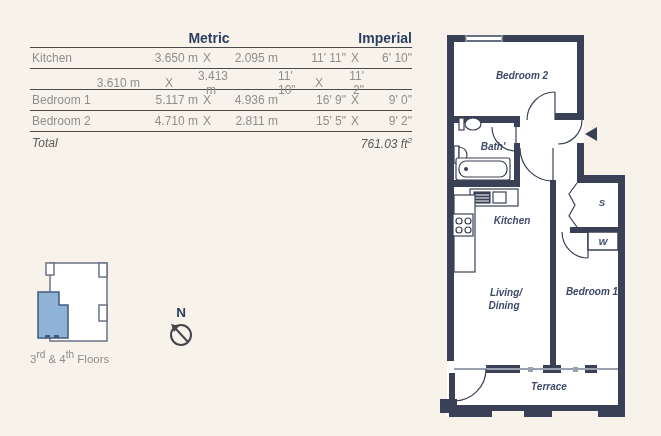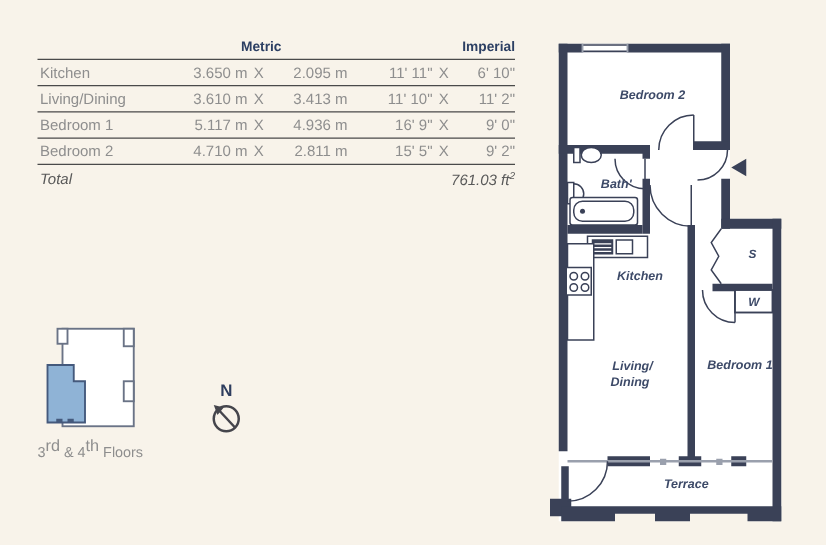--- a/index.html
+++ b/index.html
@@ -7,42 +7,42 @@
   body {
     position:relative;
     background:#f8f3ea;
     font-family:"Liberation Sans", sans-serif;
     overflow:hidden;
   }
 
   
   .dims-table { position:absolute; left:30px; top:28px; width:382px; color:#8e8e8e; font-size:12px; }
   .trow { display:grid; grid-template-columns:110px 58px 18px 62px 14px 54px 18px 48px; align-items:center; height:21px; }
-  .trow.header { height:19px; color:#2c3f63; font-weight:bold; font-size:11px; }
+  .trow.header { height:19px; color:#2c3f63; font-weight:bold; font-size:14px; }
   .trow.data { border-top:1.5px solid #4a4a4a; }
   .trow.total { border-top:1.5px solid #4a4a4a; color:#595959; font-weight:normal; font-style:italic; height:23px; }
   .c-room { text-align:left; padding-left:2px; }
   .c-m1 { text-align:right; }
   .c-x  { text-align:center; }
   .c-m2 { text-align:right; }
   .c-i1 { text-align:right; }
   .c-i2 { text-align:right; }
   .span-metric { grid-column:2 / span 3; text-align:center; }
   .span-imperial { grid-column:6 / span 3; text-align:right; }
   sup { font-size:8px; }
 
   
   .plan-svg { position:absolute; left:440px; top:28px; }
   .plan-svg text { font-family:"Liberation Sans", sans-serif; font-weight:bold; font-style:italic; fill:#3d4a68; font-size:10px; text-anchor:middle; }
   .plan-svg .tiny { font-size:9.5px; }
 
   
   .key-svg { position:absolute; left:35px; top:258px; }
   .floors-label { position:absolute; left:30px; top:349px; color:#8e8e8e; font-size:11.5px; }
-  .floors-label sup { font-size:13px; }
+  .floors-label sup { font-size:10px; }
 
   
   .compass-svg { position:absolute; left:166px; top:303px; }
   .compass-svg text { font-family:"Liberation Sans", sans-serif; font-weight:bold; fill:#2e3d5e; font-size:13.5px; text-anchor:middle; font-style:normal; }
 </style>
 </head>
 <body>
 
 <div class="dims-table">
   <div class="trow header">
@@ -57,21 +57,20 @@
     <div class="c-m1">3.650 m</div>
     <div class="c-x">X</div>
     <div class="c-m2">2.095 m</div>
     <div></div>
     <div class="c-i1">11' 11"</div>
     <div class="c-x">X</div>
     <div class="c-i2">6' 10"</div>
   </div>
 
   <div class="trow data">
-    <div class="c-room">Living/Dining</div>
     <div class="c-m1">3.610 m</div>
     <div class="c-x">X</div>
     <div class="c-m2">3.413 m</div>
     <div></div>
     <div class="c-i1">11' 10"</div>
     <div class="c-x">X</div>
     <div class="c-i2">11' 2"</div>
   </div>
 
   <div class="trow data">

